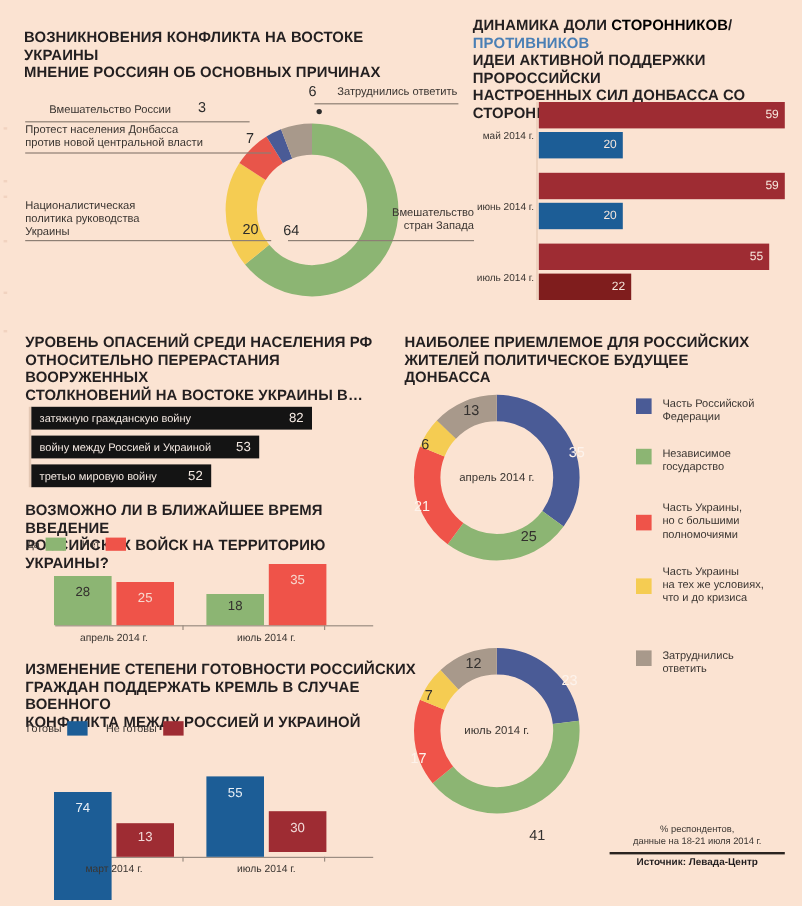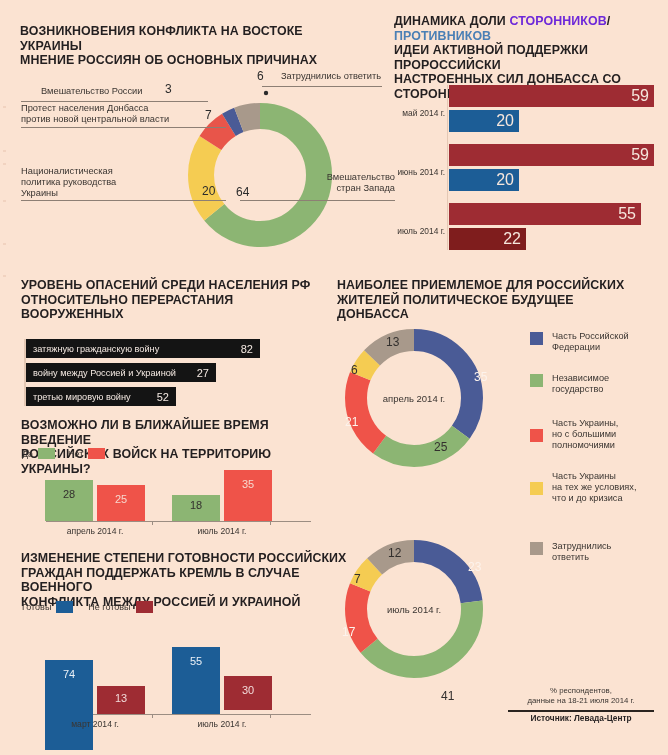--- a/index.html
+++ b/index.html
@@ -16,40 +16,40 @@
 
   .sect-title {
     font-weight: 700;
     font-size: 12.4px;
     line-height: 14.6px;
     letter-spacing: .1px;
     color: #231f20;
     text-transform: uppercase;
     font-family: "Liberation Sans", sans-serif;
   }
-  .sect-title .red { color:#6d28d9;margin-top:40px; }
+  .sect-title .red { color:#000000;margin-top:40px; }
   .sect-title .blue { color:#4a7fb5; }
 
   .lbl { font-size: 9.3px; line-height: 11px; color:#3a3531; }
   .num { font-family:"Liberation Sans", sans-serif; font-weight:400; }
 
   
   .abs { position:absolute; }
 
   
   .leader { position:absolute; height:1px; background:#8d7f74; }
   .dlabel { position:absolute; font-size:12px; color:#33302e; }
   .dlabel.white { color:#fdf3ec; }
   .dcenter { position:absolute; font-size:9.5px; color:#3a3531; text-align:center; }
 
   
   .hbar { position:absolute; }
   .hbar .v {
     position:absolute; right:5px; top:50%; transform:translateY(-50%);
-    font-size:16px; color:#f6e7dd;
+    font-size:10px; color:#f6e7dd;
   }
   .hcat {
     position:absolute; font-size:8.4px; color:#3a3531; text-align:right;
   }
 
   
   .kbar { position:absolute; background:#141414; display:flex; align-items:center; }
   .kbar .t { color:#f4e9e2; font-size:9.2px; padding-left:7px; white-space:nowrap; }
   .kbar .v { position:absolute; right:7px; color:#f4e9e2; font-size:11px; }
 
@@ -159,29 +159,30 @@
     <span class="v">55</span>
   </div>
   <div class="hbar" style="left:449px; top:228px; width:77px; height:22px; background:#7f1d1d;">
     <span class="v">22</span>
   </div>
   <div class="abs" style="left:447px; top:85px; width:1px; height:165px; background:#e4c8b4;"></div>
 
   <div class="abs sect-title" style="left:21px; top:278px; width:310px;">
     <div>УРОВЕНЬ ОПАСЕНИЙ СРЕДИ НАСЕЛЕНИЯ РФ</div>
     <div>ОТНОСИТЕЛЬНО ПЕРЕРАСТАНИЯ ВООРУЖЕННЫХ</div>
+    <div>СТОЛКНОВЕНИЙ НА ВОСТОКЕ УКРАИНЫ В…</div>
   </div>
 
   <div class="kbar" style="left:26px; top:339px; width:234px; height:19px;">
     <span class="t">затяжную гражданскую войну</span>
     <span class="v">82</span>
   </div>
   <div class="kbar" style="left:26px; top:363px; width:190px; height:19px;">
     <span class="t">войну между Россией и Украиной</span>
-    <span class="v">27</span>
+    <span class="v">53</span>
   </div>
   <div class="kbar" style="left:26px; top:387px; width:150px; height:19px;">
     <span class="t">третью мировую войну</span>
     <span class="v">52</span>
   </div>
   <div class="abs" style="left:24px; top:339px; width:2px; height:67px; background:#e4c8b4;"></div>
 
   <div class="abs sect-title" style="left:21px; top:418px; width:320px;">
     <div>ВОЗМОЖНО ЛИ В БЛИЖАЙШЕЕ ВРЕМЯ ВВЕДЕНИЕ</div>
     <div>РОССИЙСКИХ ВОЙСК НА ТЕРРИТОРИЮ УКРАИНЫ?</div>

